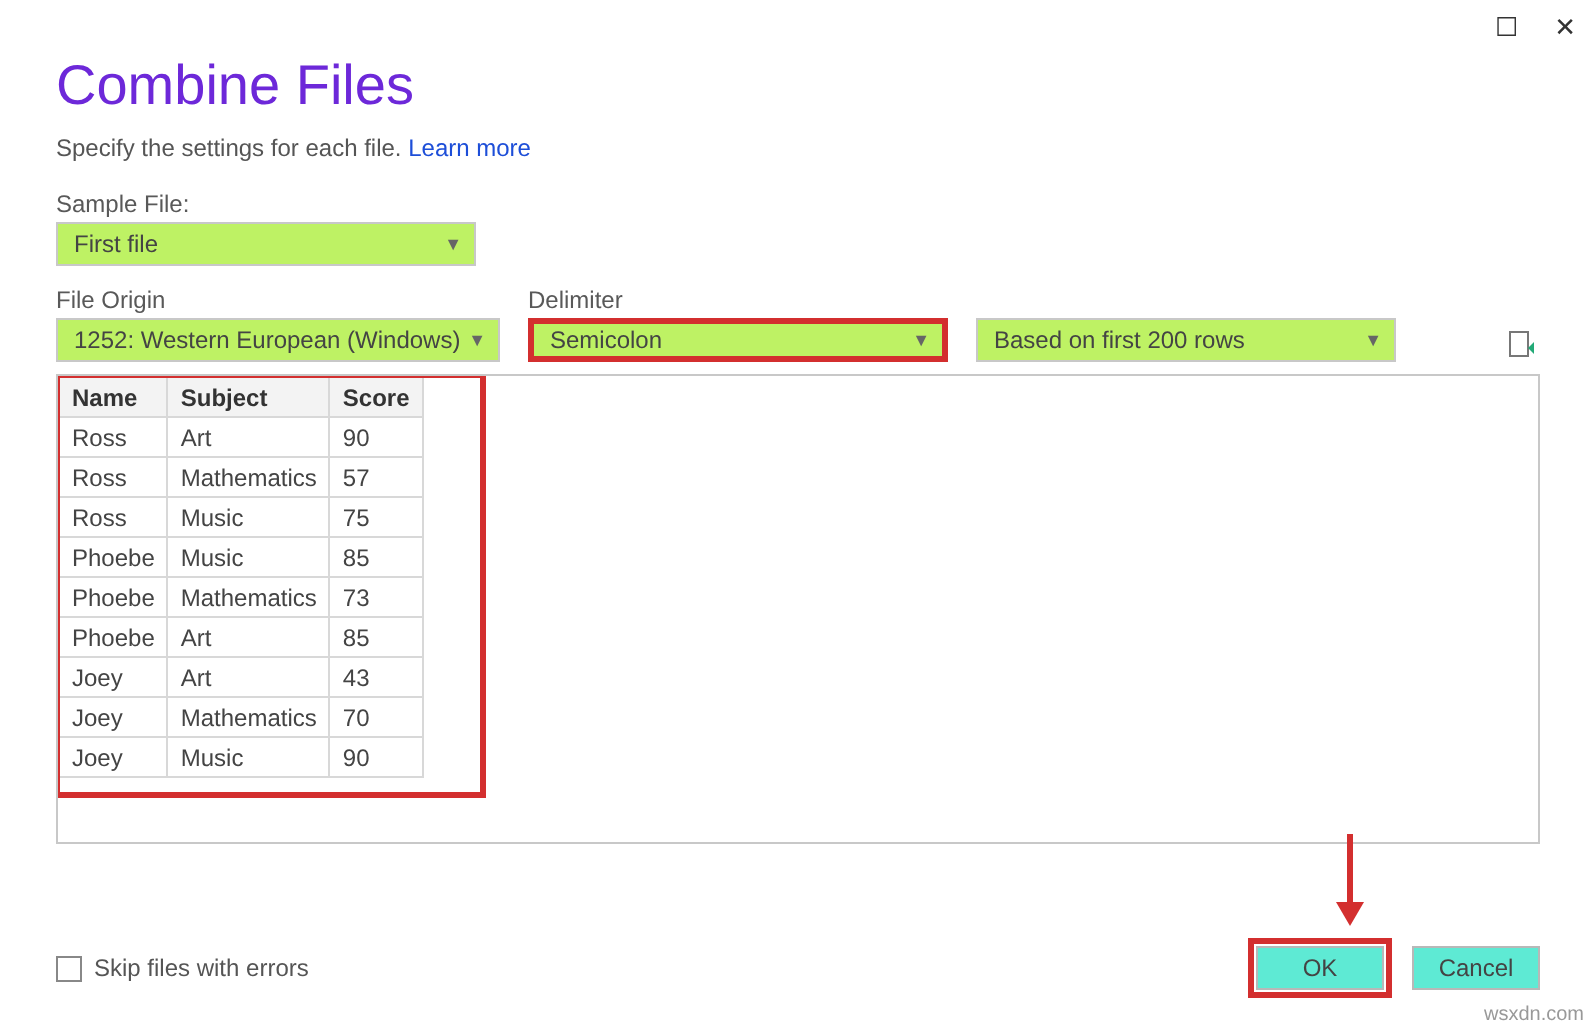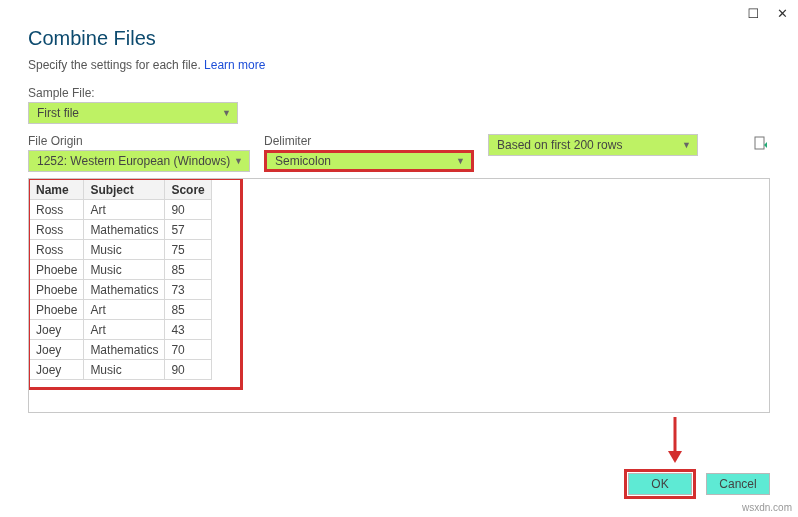--- a/index.html
+++ b/index.html
@@ -14,22 +14,22 @@
     }
     .titlebar {
       display: flex;
       justify-content: flex-end;
       gap: 18px;
       padding: 6px 10px 0 0;
     }
     .titlebar span { cursor: pointer; color: #333; user-select: none; font-size: 13px; }
     .header {
       padding: 6px 28px 8px 28px;
-      color: #0c4a6e;
-      font-size: 20px;
+      color: #6d28d9;
+      font-size: 28px;
       font-weight: 400;
     }
     .subhead {
       padding: 0 28px 14px 28px;
       color: #555;
     }
     .subhead a { color: #1d4ed8; text-decoration: none; cursor: pointer; }
     .field-label {
       padding: 0 28px 2px 28px;
       color: #595959;
@@ -46,20 +46,21 @@
       cursor: pointer;
     }
     .dropdown .arrow {
       font-size: 9px;
       color: #666;
     }
     .row3 {
       display: flex;
       padding: 0 28px 6px 28px;
       gap: 14px;
+      align-items: flex-end;
     }
     .col { display: flex; flex-direction: column; }
     .col .lbl { color: #595959; margin-bottom: 2px; }
     .col .dropdown { margin: 0; }
     .col-1 { width: 222px; }
     .col-2 { width: 210px; }
     .col-3 { width: 210px; }
     .highlight-red { border: 3px solid #d32f2f; }
     .icon-right {
       width: 18px; height: 18px;
@@ -262,20 +263,24 @@
       </tbody>
   </table>
 </div>
 
 <svg class="red-arrow" width="30" height="50">
   <line x1="15" y1="2" x2="15" y2="38" stroke="#d32f2f" stroke-width="3"></line>
   <polygon points="15,48 8,36 22,36" fill="#d32f2f"></polygon>
 </svg>
 
 <div class="footer">
+  <label class="chk">
+    <span class="chk-box"></span>
+    <span>Skip files with errors</span>
+  </label>
   <div class="btns">
     <div class="btn-ok-wrap">
       <div class="btn">OK</div>
     </div>
     <div class="btn">Cancel</div>
   </div>
 </div>
 
 <div class="watermark">wsxdn.com</div>
 

